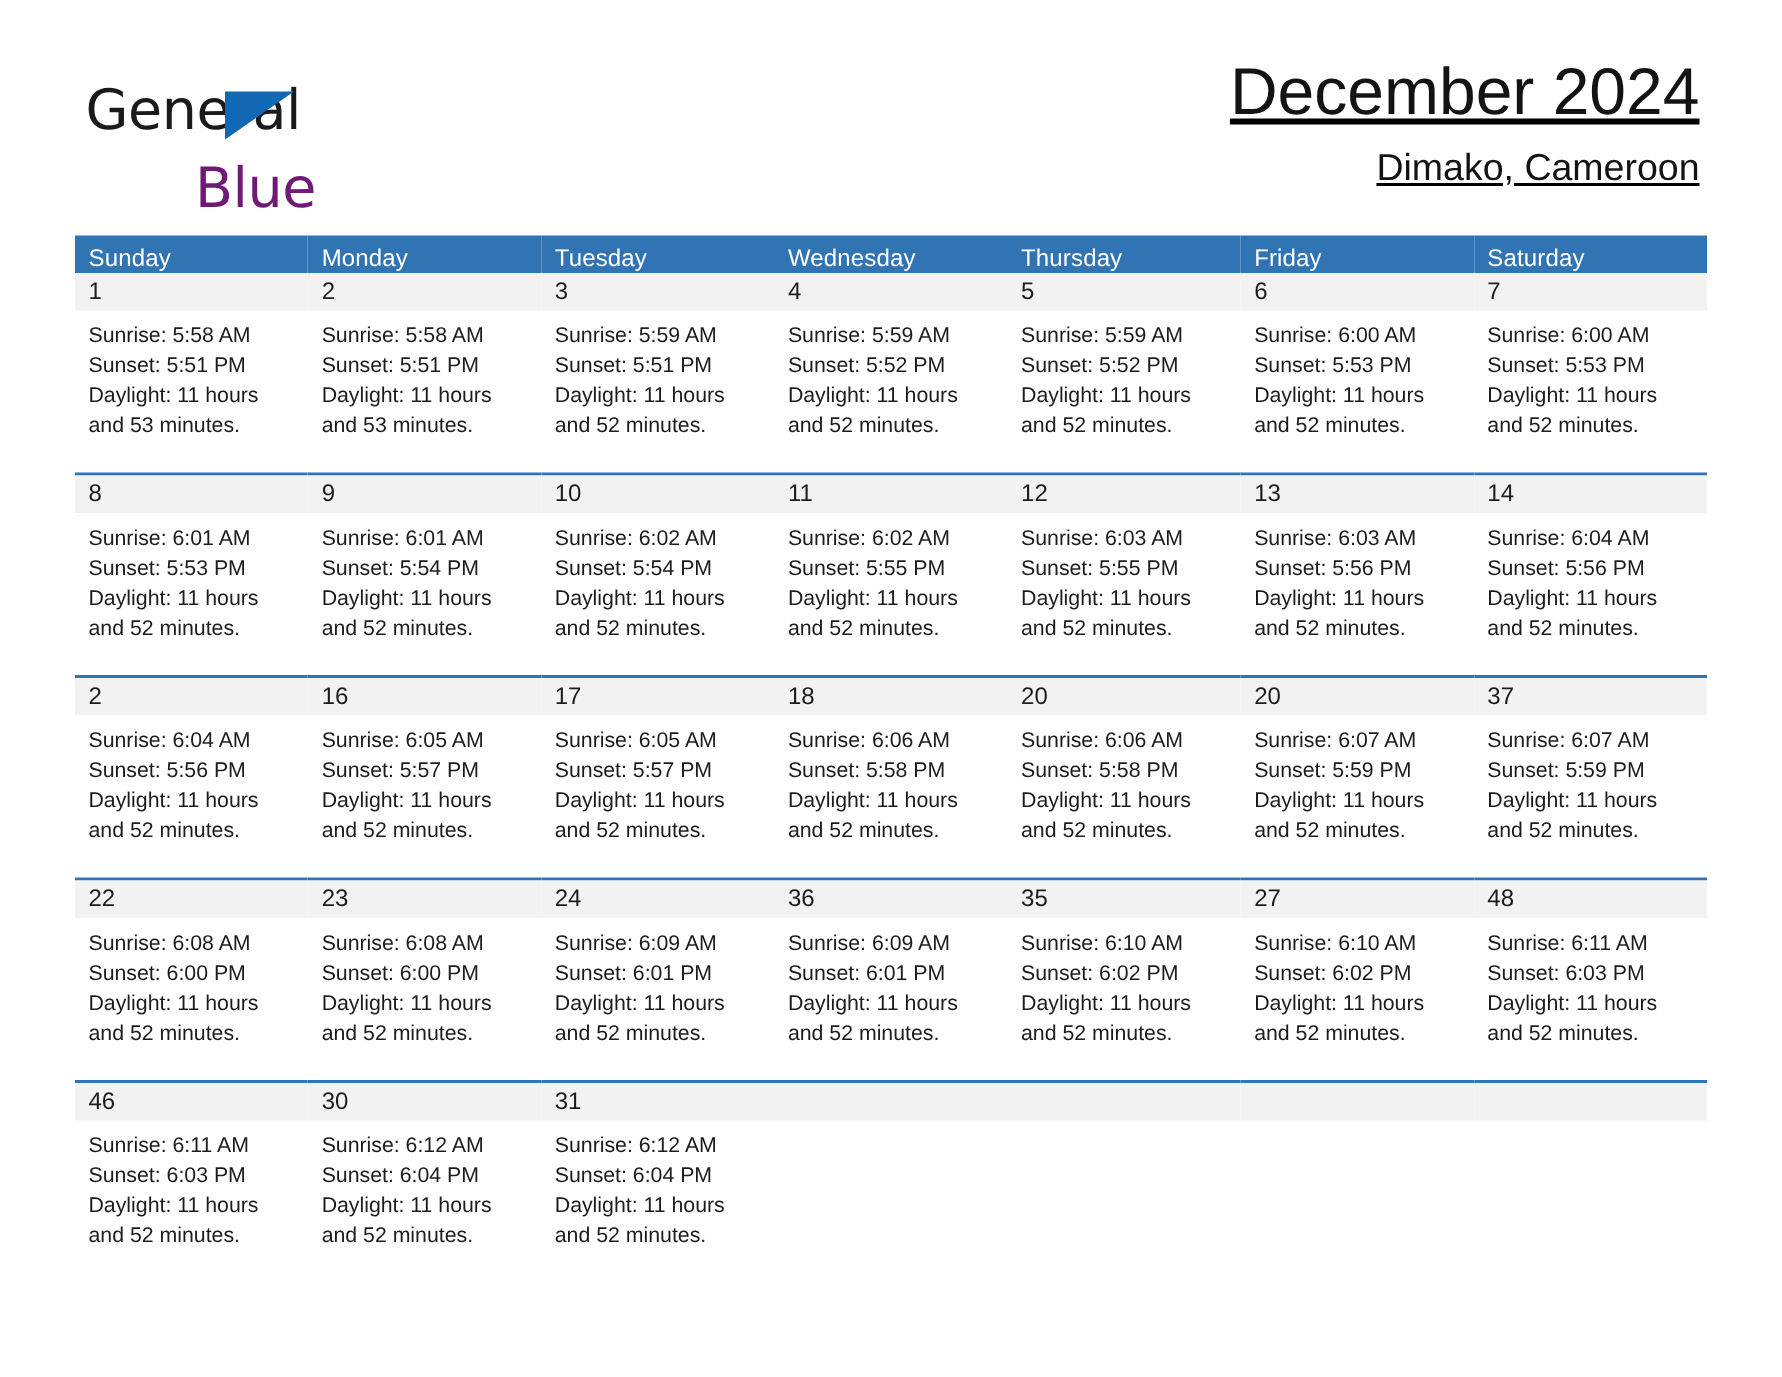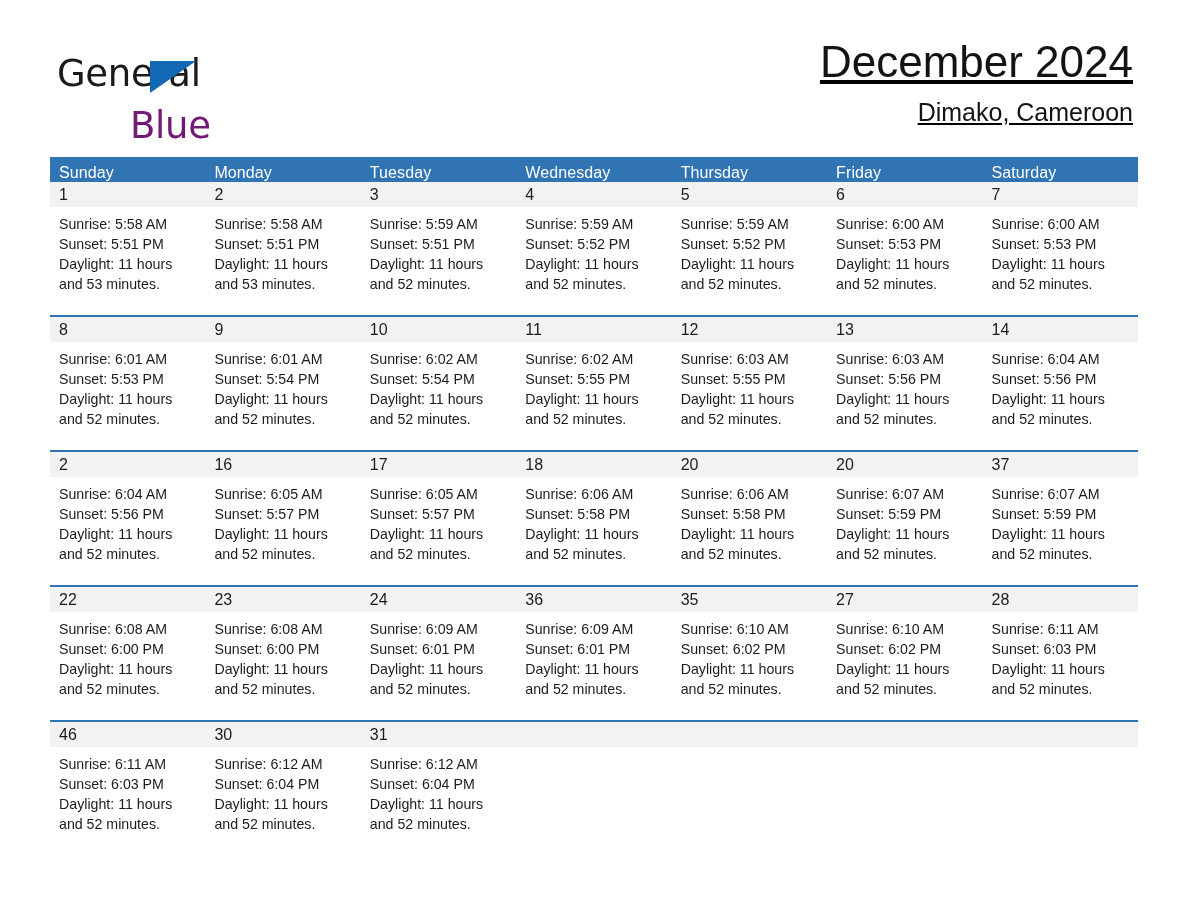--- a/index.html
+++ b/index.html
@@ -499,21 +499,21 @@
             <div class="details">
               <div>Sunrise: 6:10 AM</div>
               <div>Sunset: 6:02 PM</div>
               <div>Daylight: 11 hours</div>
               <div>and 52 minutes.</div>
             </div>
           </div>
         </td>
         <td>
           <div class="daycell">
-            <div class="daynum-band">28</div>
+            <div class="daynum-band">48</div>
             <div class="details">
               <div>Sunrise: 6:11 AM</div>
               <div>Sunset: 6:03 PM</div>
               <div>Daylight: 11 hours</div>
               <div>and 52 minutes.</div>
             </div>
           </div>
         </td>
       </tr>
 

